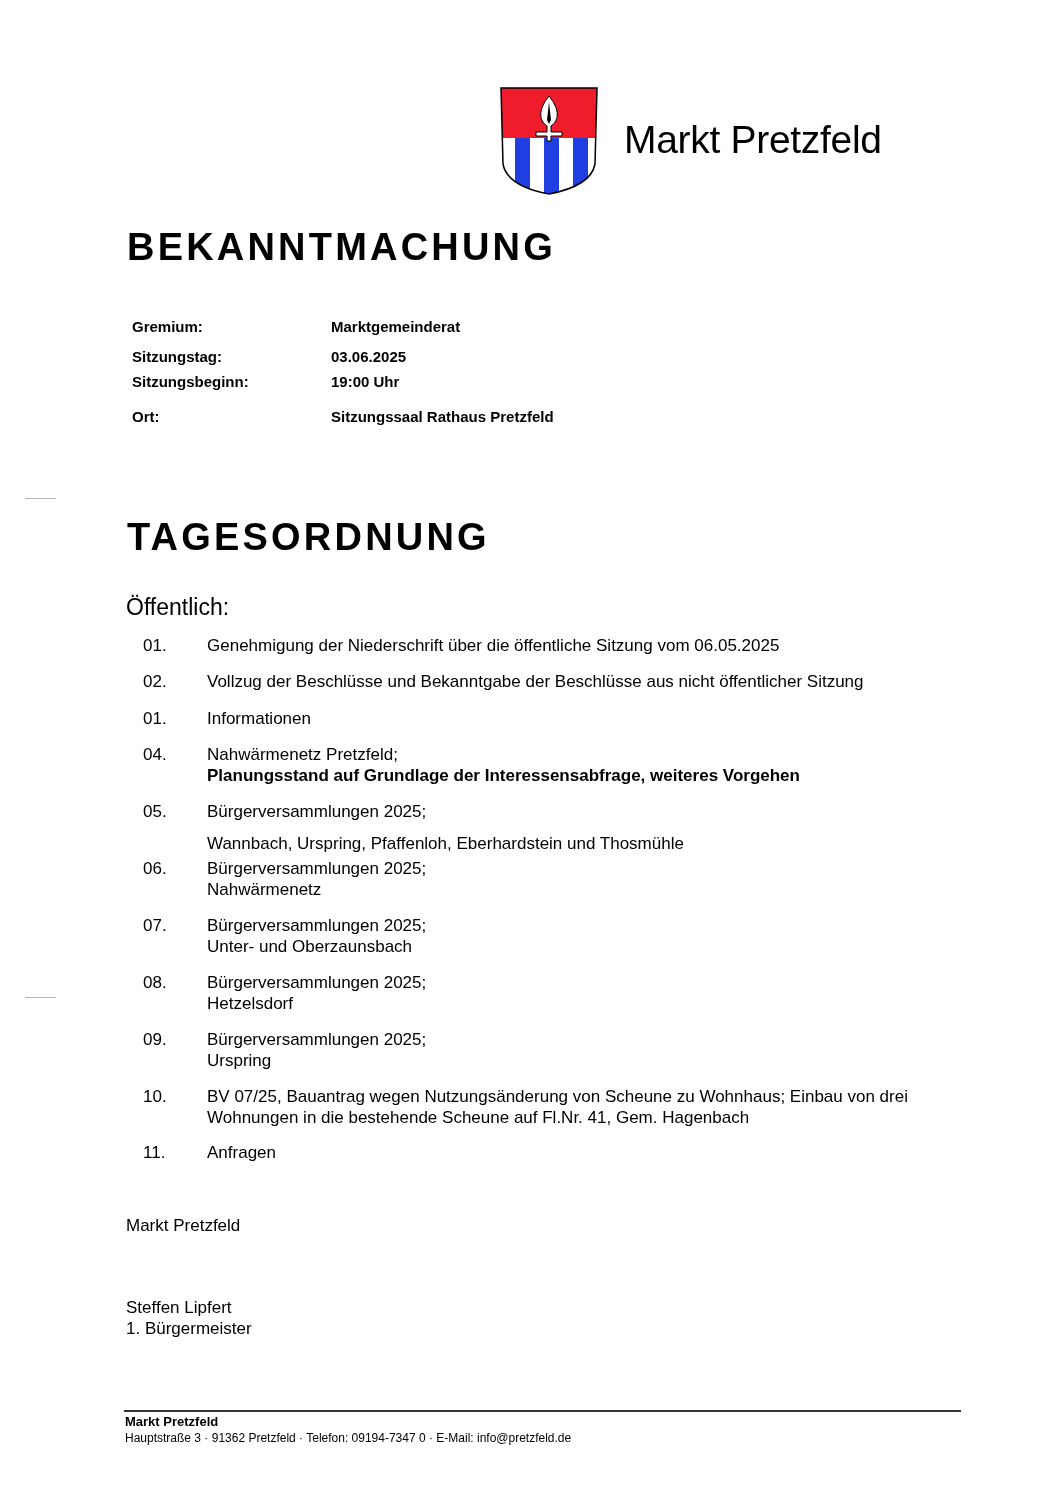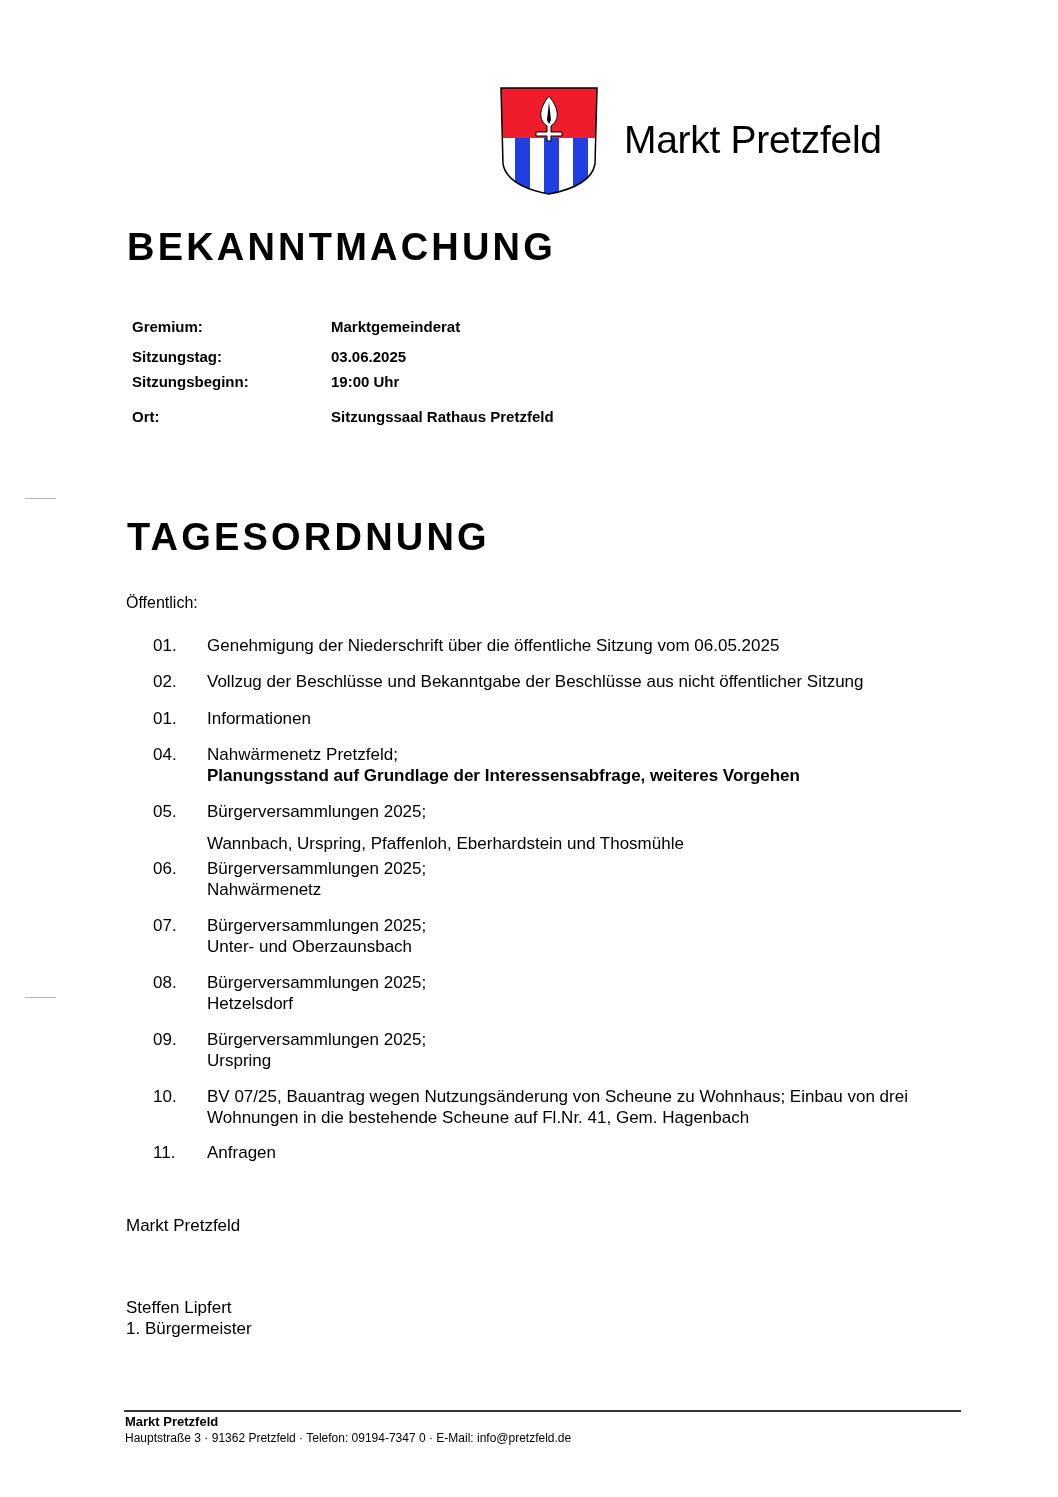--- a/index.html
+++ b/index.html
@@ -5,23 +5,23 @@
     html, body { margin: 0; padding: 0; background: #ffffff; }
     body { width: 1058px; height: 1497px; position: relative; overflow: hidden;
            font-family: "Liberation Sans", sans-serif; color: #000; }
     .abs { position: absolute; }
     .fold-mark { position: absolute; left: 25px; width: 31px; height: 0; border-top: 1px solid #b8b8b8; }
     .logo { left: 499px; top: 86px; width: 100px; height: 110px; }
     .brand { left: 624px; top: 118px; font-size: 39px; letter-spacing: -0.3px; white-space: nowrap; }
     .heading { font-weight: bold; font-size: 38px; letter-spacing: 3.2px; white-space: nowrap; }
     .meta-row { position: absolute; left: 132px; font-weight: bold; font-size: 15px; white-space: nowrap; }
     .meta-row .lbl { display: inline-block; width: 199px; }
-    .section-label { left: 126px; top: 594px; font-size: 16px; }
+    .section-label { left: 126px; top: 594px; font-size: 23px; }
     .agenda-item { position: absolute; left: 137px; font-size: 17px; line-height: 21px; white-space: nowrap; }
-    .agenda-item .num { position: absolute; left: 16px; top: 0; width: 60px; }
+    .agenda-item .num { position: absolute; left: 6px; top: 0; width: 60px; }
     .agenda-item .txt { position: absolute; left: 70px; top: 0; }
     .closing { left: 126px; font-size: 17px; line-height: 22px; white-space: nowrap; }
     .footer-rule { left: 124px; top: 1410px; width: 837px; height: 0; border-top: 2px solid #333; }
     .footer-name { left: 125px; top: 1414px; font-size: 13px; font-weight: bold; }
     .footer-addr { left: 125px; top: 1431px; font-size: 12px; white-space: nowrap; }
   </style>
 </head>
 <body>
 
 <div class="fold-mark" style="top:498px;"></div>

